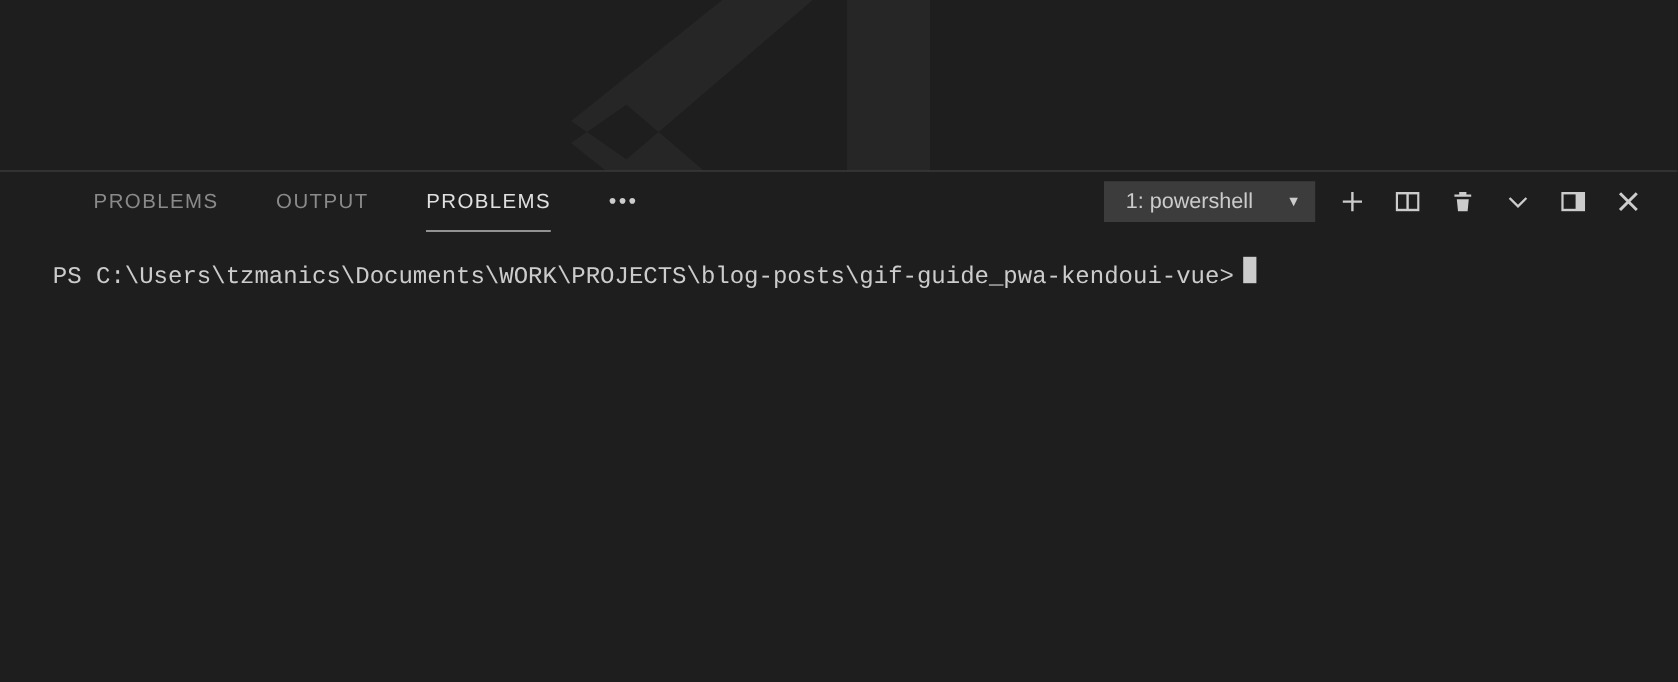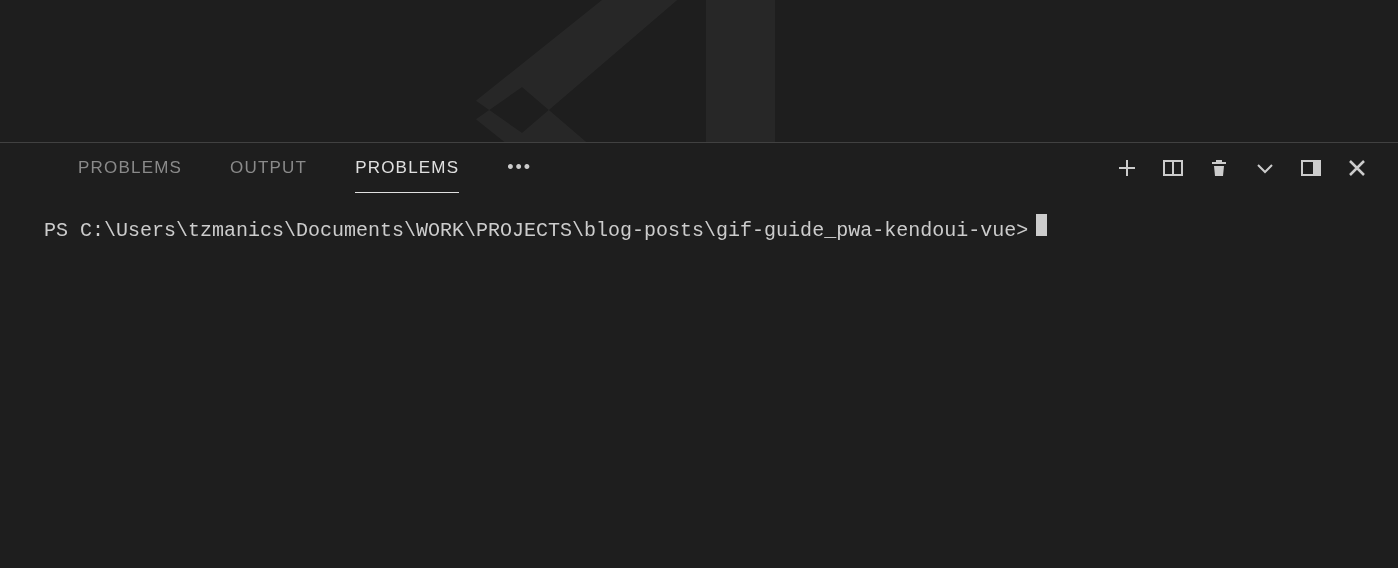--- a/index.html
+++ b/index.html
@@ -146,20 +146,24 @@
 <div class="panel-header">
   <div class="panel-tabs">
     <div class="panel-tab">PROBLEMS</div>
     <div class="panel-tab">OUTPUT</div>
     <div class="panel-tab active">PROBLEMS</div>
     <div class="panel-more">
       <span>•••</span>
     </div>
   </div>
   <div class="panel-spacer"></div>
+  <div class="terminal-dropdown">
+    <span>1: powershell</span>
+    <span class="caret">▼</span>
+  </div>
   <div class="panel-actions">
     <div class="panel-action-btn">
       <svg viewBox="0 0 20 20">
         <path d="M9 2h2v7h7v2h-7v7H9v-7H2V9h7V2z" fill="currentColor"></path>
       </svg>
     </div>
     <div class="panel-action-btn">
       <svg viewBox="0 0 20 20">
         <rect x="1" y="3" width="18" height="14" rx="0" fill="none" stroke="currentColor" stroke-width="2"></rect>
         <line x1="10" y1="3" x2="10" y2="17" stroke="currentColor" stroke-width="2"></line>

